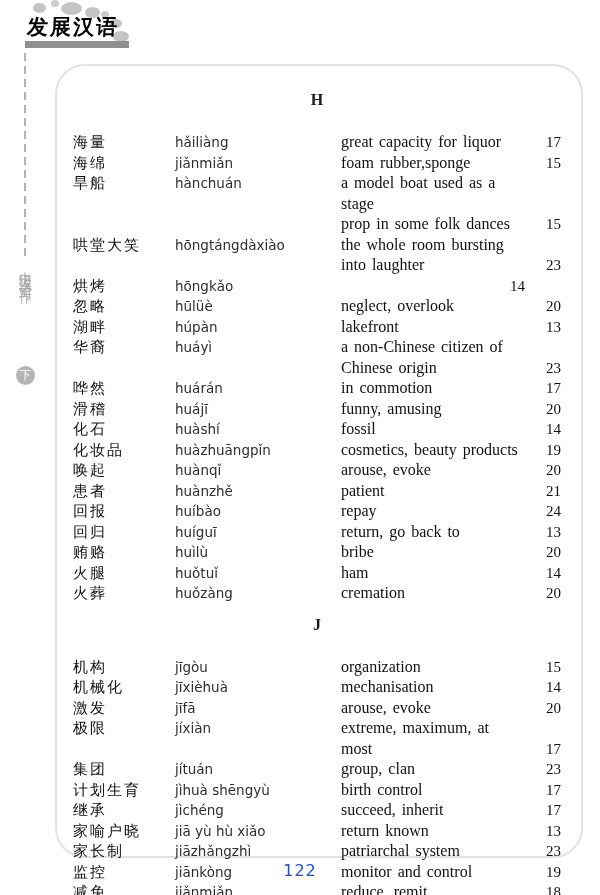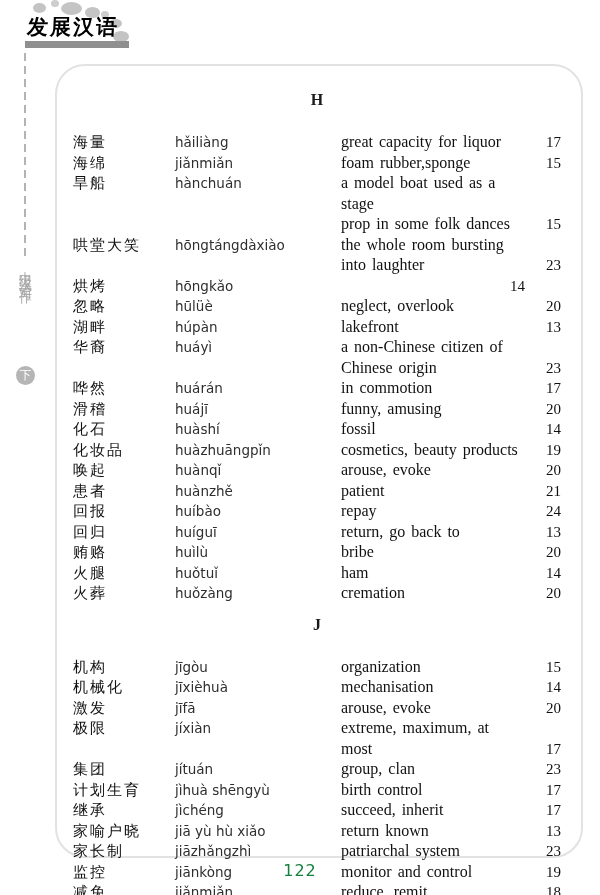--- a/index.html
+++ b/index.html
@@ -67,21 +67,21 @@
   .cell-english{font-family:"Liberation Serif", serif;font-size:16px;color:#111;}
   .cell-english .eng-line{display:block;line-height:20.5px;word-spacing:2px;}
   .cell-page{
     align-self:end;text-align:right;font-family:"Liberation Serif", serif;
     font-size:15px;line-height:20.5px;color:#111;
   }
 
   
   .page-number{
     position:absolute;left:0;top:861px;width:600px;text-align:center;
-    font-family:"DejaVu Sans", sans-serif;font-size:16px;color:#15803d;letter-spacing:1px;
+    font-family:"DejaVu Sans", sans-serif;font-size:16px;color:#1d4ed8;letter-spacing:1px;
   }
 </style>
 </head>
 <body>
 
 <div>
   <span class="logo-dot d1"></span>
   <span class="logo-dot d2"></span>
   <span class="logo-dot d3"></span>
   <span class="logo-dot d4"></span>

